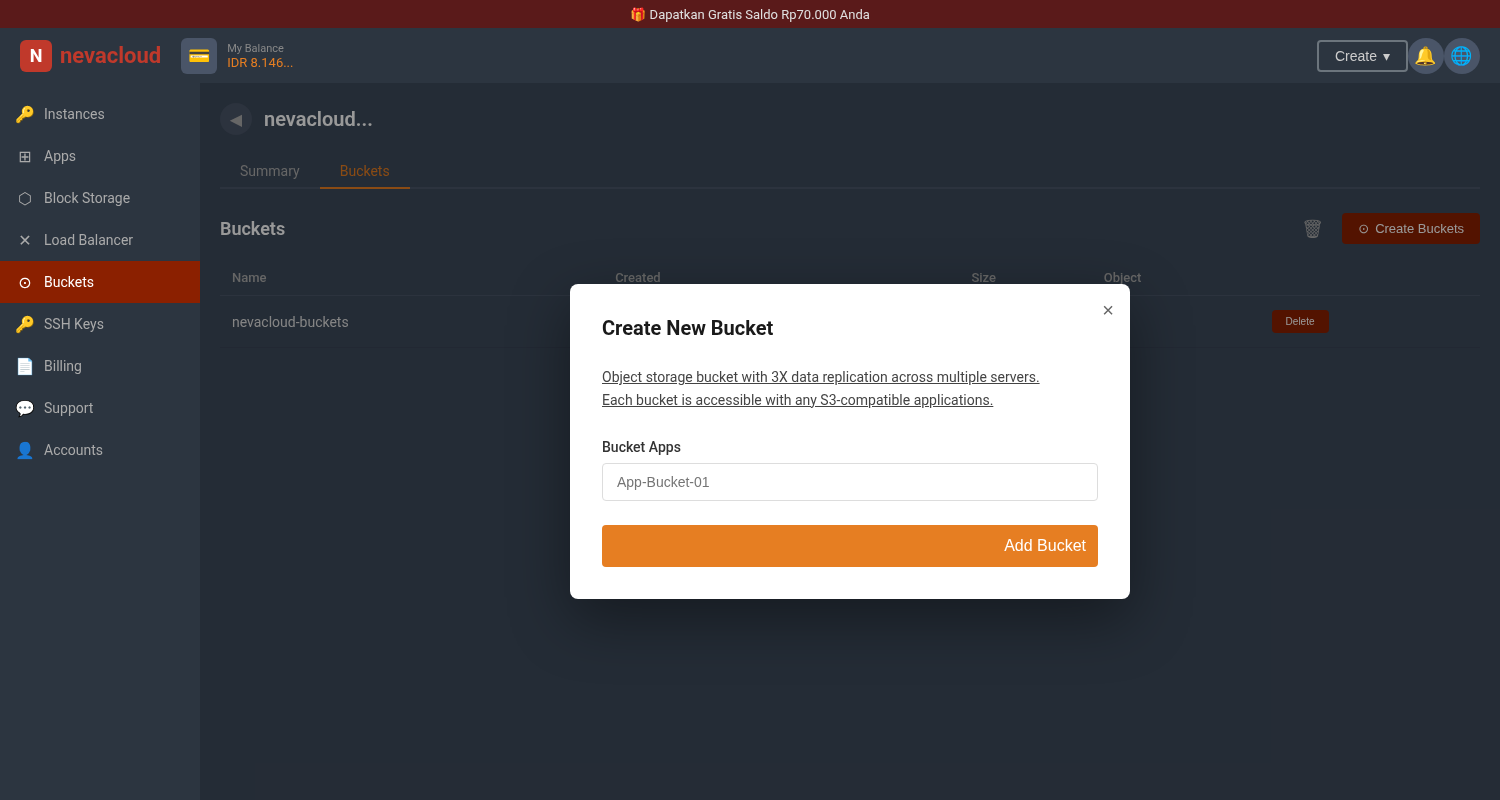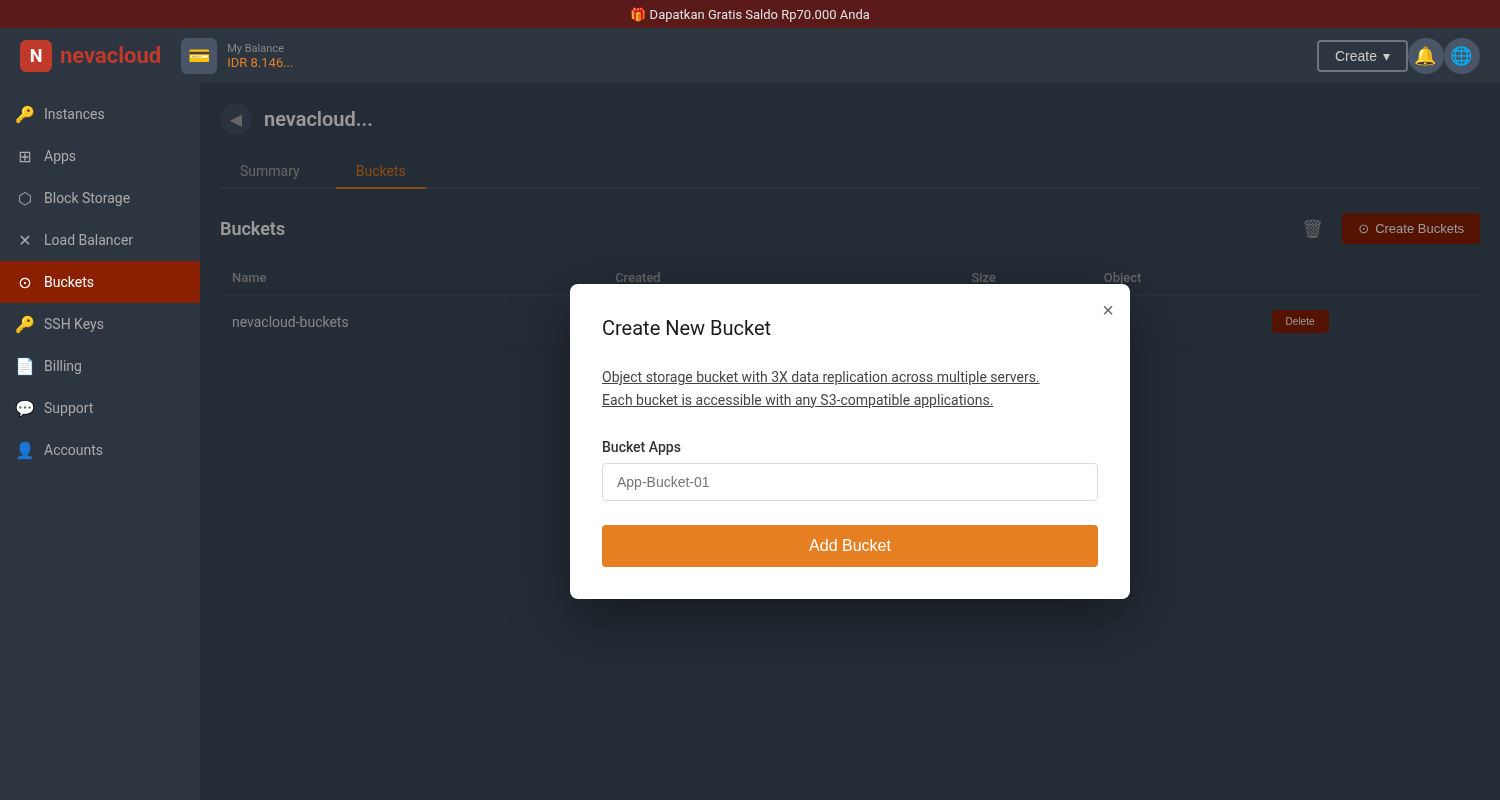--- a/index.html
+++ b/index.html
@@ -165,21 +165,21 @@
     }
     .page-title {
       color: #fff;
       font-size: 20px;
       font-weight: 600;
     }
 
     
     .tabs {
       display: flex;
-      gap: 16px;
+      gap: 0;
       border-bottom: 2px solid #4a5568;
       margin-bottom: 24px;
     }
     .tab {
       padding: 8px 20px;
       color: #aaa;
       font-size: 14px;
       cursor: pointer;
       border-bottom: 2px solid transparent;
       margin-bottom: -2px;
@@ -278,21 +278,21 @@
       right: 16px;
       background: none;
       border: none;
       font-size: 20px;
       color: #666;
       cursor: pointer;
       line-height: 1;
     }
     .modal-title {
       font-size: 20px;
-      font-weight: 400;
+      font-weight: 700;
       color: #1a1a1a;
       margin-bottom: 26px;
     }
     .modal-description {
       color: #444;
       font-size: 14px;
       line-height: 1.6;
       margin-bottom: 28px;
       text-decoration: underline;
     }
@@ -316,20 +316,21 @@
     .add-bucket-btn {
       width: 100%;
       background: #e67e22;
       color: #fff;
       border: none;
       padding: 12px;
       border-radius: 4px;
       font-size: 16px;
       font-weight: 500;
       cursor: pointer;
+      text-align: right;
     }
   </style>
 </head>
 <body>
 
 <div class="top-banner">
   <span>🎁 Dapatkan Gratis Saldo Rp70.000 Anda</span>
 </div>
 
 <div class="header">

